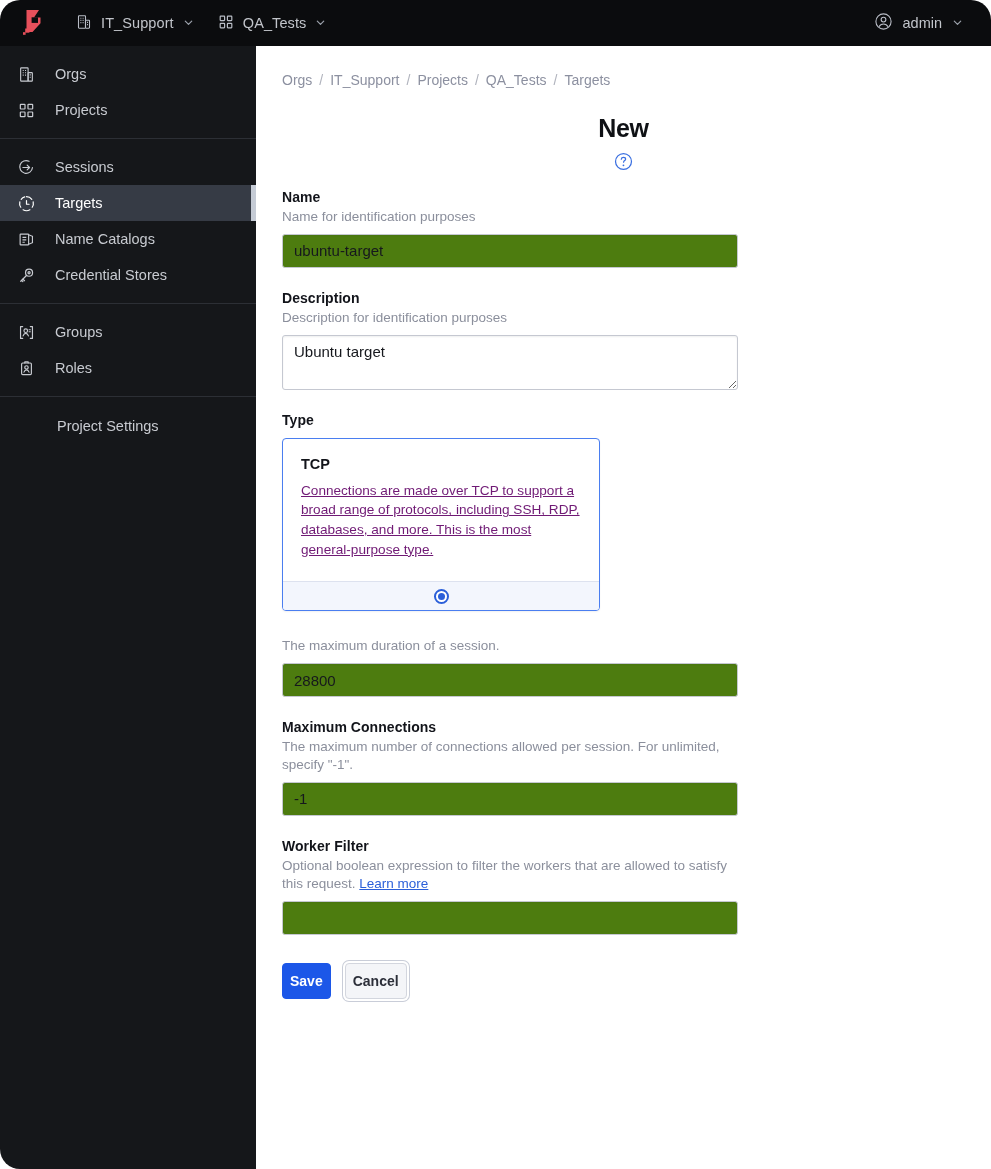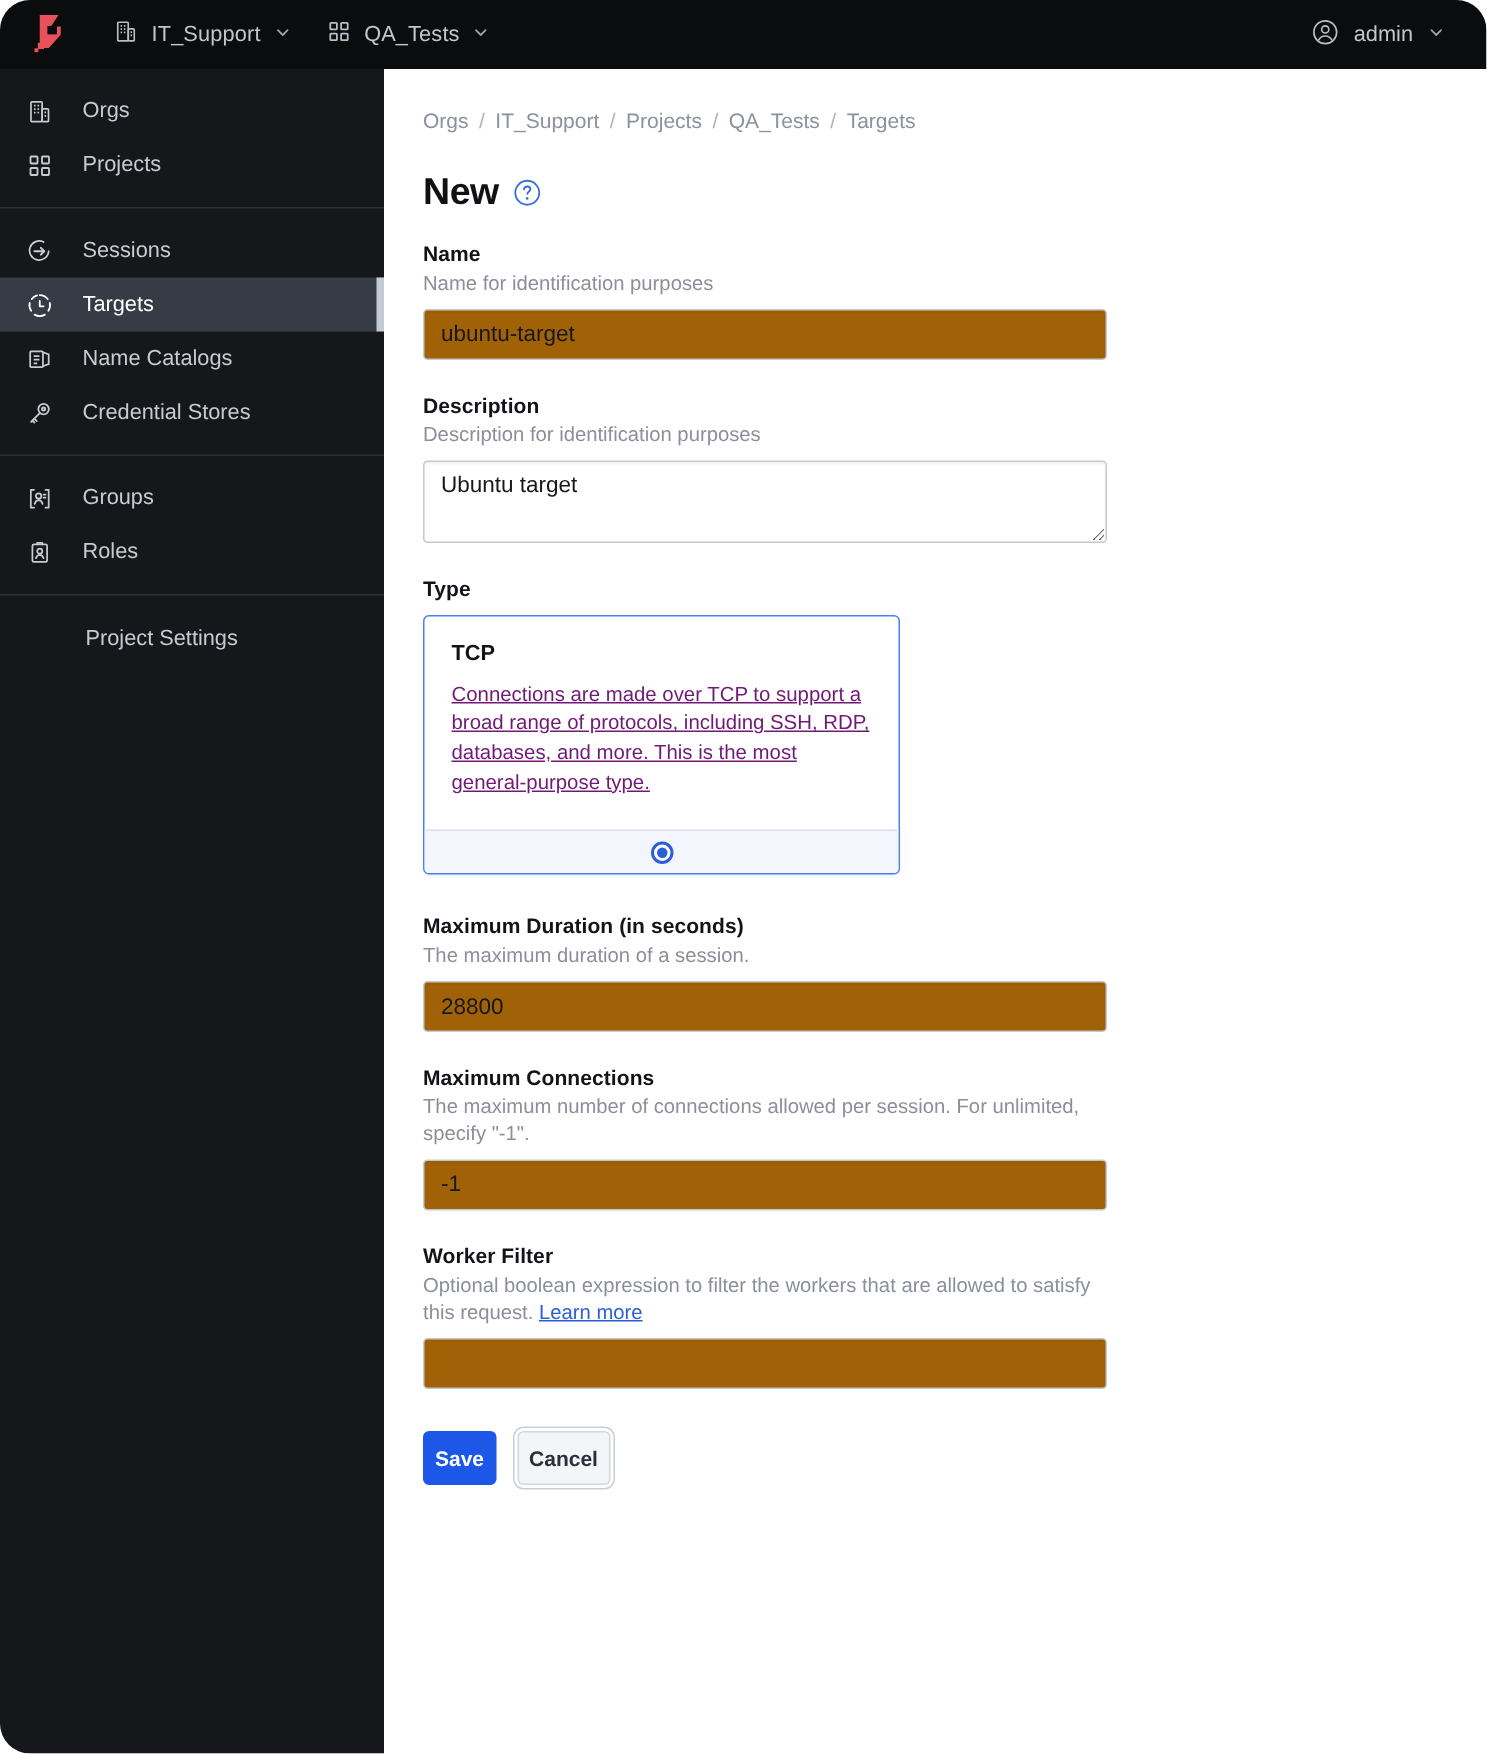--- a/index.html
+++ b/index.html
@@ -63,33 +63,33 @@
     position: absolute; top: 46px; left: 256px; width: 735px; height: 1123px;
     background: #ffffff; overflow: hidden;
   }
   .inner { padding: 26px 26px 40px 26px; width: 735px; }
 
   .breadcrumb { font-size: 14px; color: #8c90a0; display: flex; gap: 7px; flex-wrap: wrap; }
   .bc-link { color: #8c90a0; text-decoration: none; cursor: pointer; }
   .bc-sep { color: #b0b3bd; }
   .bc-current { color: #8c90a0; }
 
-  .page-title-row { display: flex; align-items: center; gap: 9px; margin: 26px 0 18px 0; }
+  .page-title-row { display: flex; align-items: center; gap: 9px; margin: 26px 0 18px 0; flex-direction: column; }
   .page-title { font-size: 25px; font-weight: bold; color: #0f1115; letter-spacing: -.3px; }
   .help-icon { cursor: pointer; display: inline-flex; }
 
   .field { margin-bottom: 22px; }
   .field-label { font-size: 14px; font-weight: bold; color: #12141a; margin-bottom: 3px; letter-spacing: .05px; }
   .field-help { font-size: 13.5px; color: #8b8f9c; line-height: 1.32; margin-bottom: 8px; max-width: 458px; }
   .field-help a { color: #2b5fd9; text-decoration: underline; }
 
   .txt-input {
     display: block; width: 456px; height: 34px;
     border: 1px solid #c5c8d1; border-radius: 3px;
-    background: #a16207;
+    background: #4d7c0f;
     font-family: "Liberation Sans", sans-serif; font-size: 15px; color: #16181d;
     padding: 5px 11px;
     box-shadow: inset 0 1px 2px rgba(20,22,30,.07);
     outline: none;
   }
   .txt-input::placeholder { color: #a3a7b2; }
   .txt-area {
     display: block; width: 456px; height: 55px;
     border: 1px solid #c5c8d1; border-radius: 3px;
     background: #fff;
@@ -367,21 +367,20 @@
           </div>
           <div class="type-card-foot">
             <span class="radio-on">
                 <i></i>
               </span>
           </div>
         </div>
       </div>
 
       <div class="field">
-        <div class="field-label">Maximum Duration (in seconds)</div>
         <div class="field-help">The maximum duration of a session.</div>
         <input class="txt-input" type="text" value="28800" style="">
       </div>
 
       <div class="field">
         <div class="field-label">Maximum Connections</div>
         <div class="field-help">The maximum number of connections allowed per session. For unlimited, specify "-1".</div>
         <input class="txt-input" type="text" value="-1" style="">
       </div>
 

